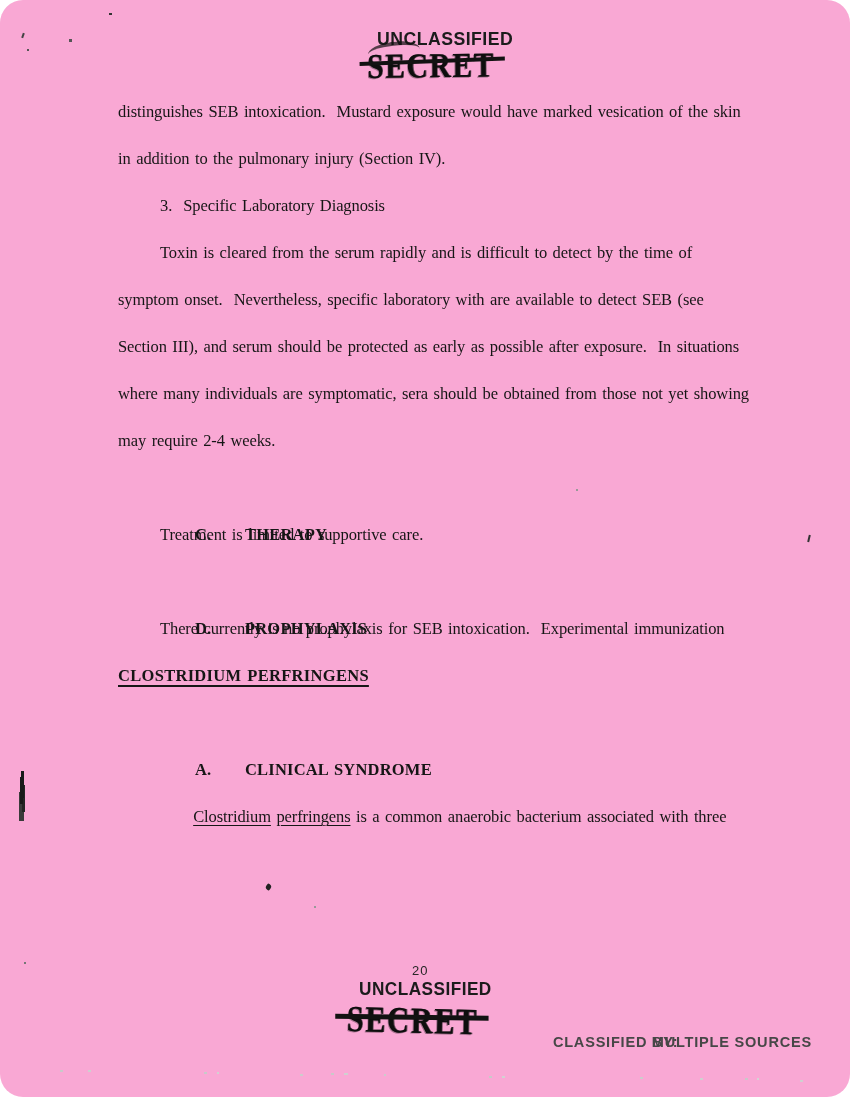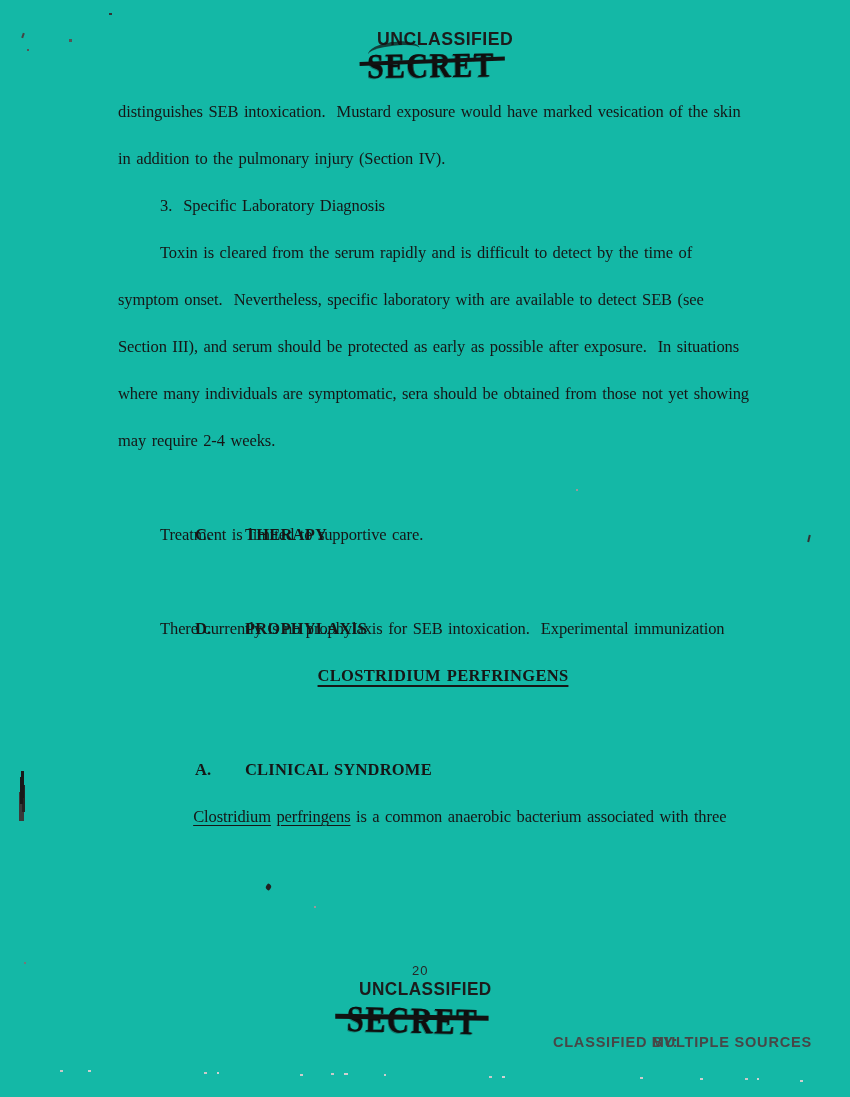--- a/index.html
+++ b/index.html
@@ -1,18 +1,18 @@
 <!DOCTYPE html>
 <html><head>
 <meta charset="utf-8">
 <style>
   html,body{margin:0;padding:0;background:#ffffff;}
   .page{
-    position:relative;width:850px;height:1097px;background:#14b8a6;overflow:hidden;
-    font-family:"Liberation Serif","DejaVu Serif",serif;color:#161616;
+    position:relative;width:850px;height:1097px;background:#f9a8d4;overflow:hidden;
+    font-family:"Liberation Serif","DejaVu Serif",serif;color:#161616;border-radius:23px;
   }
   
   .unclass{
     position:absolute;font-family:"Liberation Sans","DejaVu Sans",sans-serif;
     font-weight:700;letter-spacing:.5px;color:#1c1c1c;
     transform:scaleX(.93);transform-origin:left top;white-space:pre;
   }
   .top-unclass{left:377px;top:28px;font-size:19px;}
   .footer-unclass{left:359px;top:978px;font-size:18.5px;}
   .secret-stamp{
@@ -33,21 +33,21 @@
   .body-text{position:absolute;left:112px;top:88px;width:668px;margin-left:6px;}
   .bline{
     height:47px;line-height:47px;font-size:16.5px;white-space:pre;
     letter-spacing:-.1px;word-spacing:1.5px;
   }
   .indent{padding-left:42px;}
   .h-underline{text-underline-offset:3px;text-decoration-thickness:1.5px;}
   .sec-head{font-weight:700;letter-spacing:.2px;}
   .sec-letter{display:inline-block;width:50px;}
   .center-head{
-    font-weight:700;text-align:center;padding-right:18px;letter-spacing:.3px;
+    font-weight:700;text-align:left;padding-right:18px;letter-spacing:.3px;
     text-decoration:underline;text-underline-offset:4px;text-decoration-thickness:1.8px;
   }
   .u{text-decoration:underline;text-underline-offset:3px;text-decoration-thickness:1.2px;}
   
   .page-num{
     position:absolute;left:412px;top:963px;font-family:Liberation Sans, sans-serif;
     font-size:13px;letter-spacing:1px;color:#272727;
   }
   .class-block{
     position:absolute;left:524px;top:977px;font-family:"Liberation Sans","DejaVu Sans",sans-serif;

